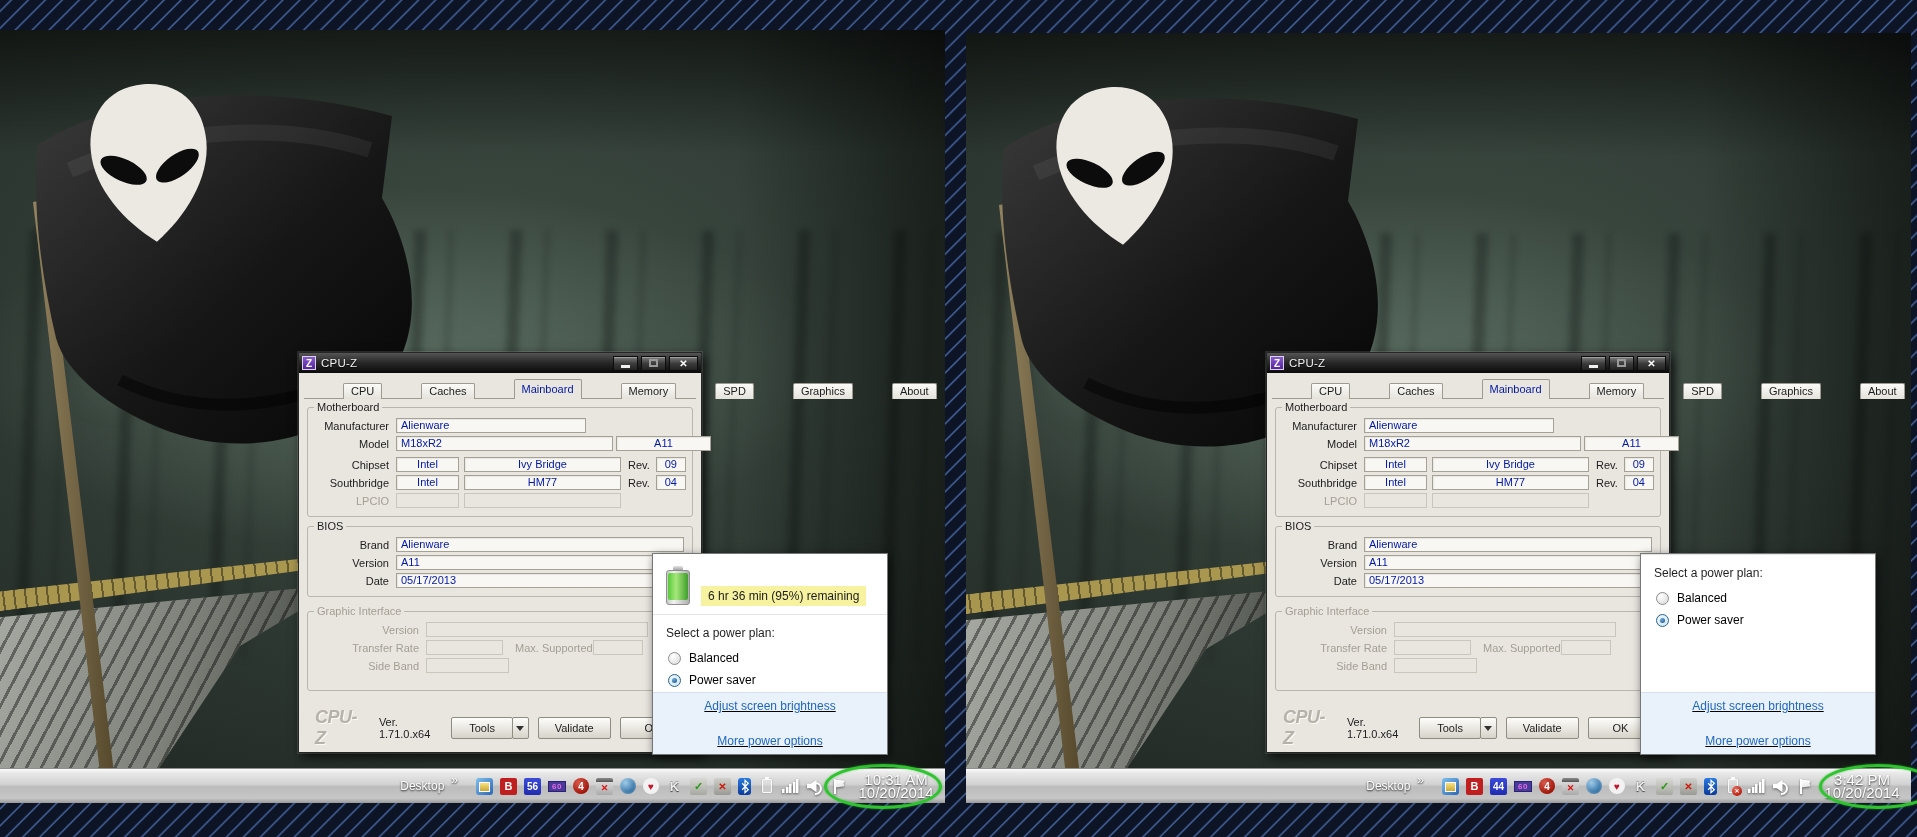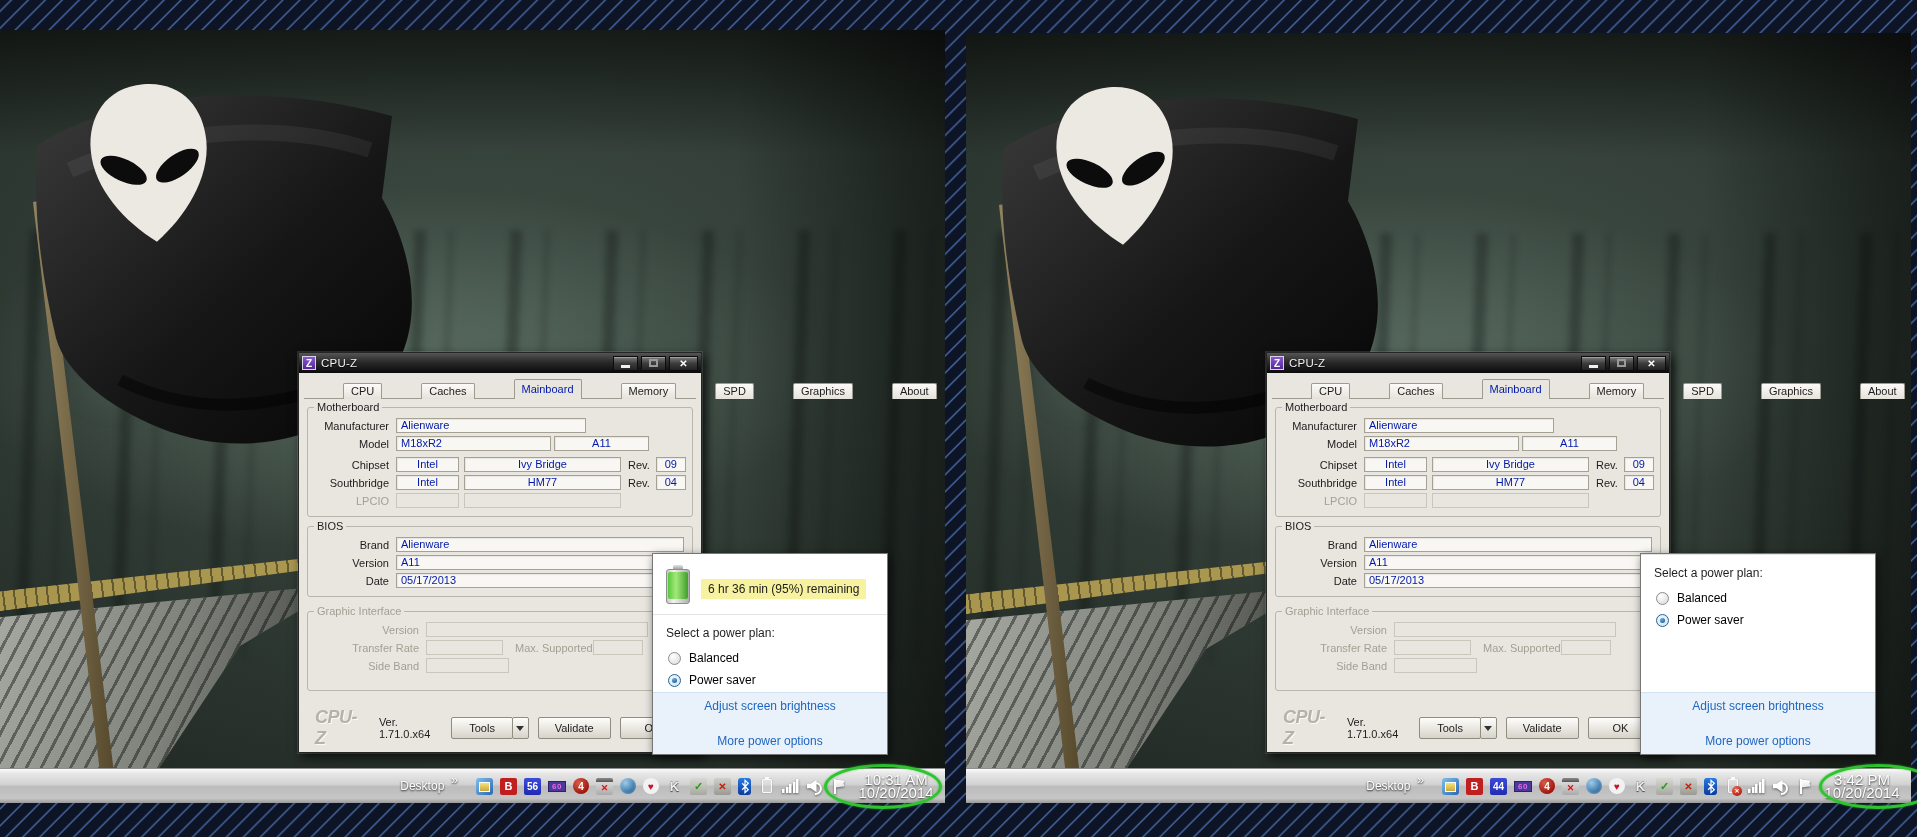--- a/index.html
+++ b/index.html
@@ -87,21 +87,21 @@
   .legend { position:absolute; top:-7px; left:6px; padding:0 3px; background:#e9e6e0;
     font-size:11px; line-height:13px; }
   .row { display:flex; align-items:center; height:15px; margin-bottom:3px; }
   .row.gap-top { margin-top:6px; }
   .lbl { width:80px; flex:none; text-align:right; padding-right:7px; }
   .revlbl { margin-left:7px; flex:none; }
   .field { height:15px; line-height:13px; padding:0 4px; flex:none;
     border:1px solid #a5a295; background:#f8f7f3; color:#0018a8;
     box-shadow:inset 1px 1px 1px rgba(0,0,0,.07); white-space:nowrap; overflow:hidden; }
   .ctr { text-align:center; padding:0; }
-  .w190{width:190px} .w185{width:155px} .w95{width:95px;margin-left:3px}
+  .w190{width:190px} .w185{width:217px} .w95{width:95px;margin-left:3px}
   .w63{width:63px} .w157{width:157px;margin-left:5px} .w30{width:30px;margin-left:6px}
   .w288{width:288px} .w222{width:222px} .w77{width:77px} .w50{width:50px} .w83{width:83px}
   .dis { background:#e9e6e0; border-color:#c9c6bb; box-shadow:none; }
   .dimtext, .gb-gi .lbl, .gb-gi .legend, .gb-gi .revlbl { color:#a39f93; }
   .gb-gi .lbl { width:110px; }
   .gb-gi { padding-bottom:14px; }
   .gb-bios { margin-bottom:14px; }
   .maxsup { margin-left:12px; }
 
   .cpuz-footer { margin-top:auto; flex:none; display:flex; align-items:center;
@@ -116,21 +116,21 @@
   .btn-arrow { width:17px; margin-left:-1px; }
   .tri-down { width:0; height:0; border:4px solid transparent; border-top:5px solid #333; margin-top:4px; }
   .btn-validate { width:74px; margin-left:9px; }
   .btn-ok { width:66px; margin-left:9px; }
 
   
   .popup { position:absolute; width:236px; height:202px; z-index:5; background:#fff;
     border:1px solid #767676; box-shadow:2px 3px 9px rgba(0,0,0,.6); font-size:12px; }
   .panel-left  .popup { left:652px; top:523px; }
   .panel-right .popup { left:674px; top:520px; }
-  .p-top { display:flex; align-items:center; padding:10px 8px 8px 13px; height:60px; }
+  .p-top { display:flex; align-items:flex-end; padding:10px 8px 8px 13px; height:60px; }
   .pbatt { position:relative; width:24px; height:40px; flex:none; margin-right:11px; }
   .pbatt .cap { position:absolute; top:0; left:7px; width:10px; height:5px;
     background:linear-gradient(#e2e2e2,#969696); border-radius:2px 2px 0 0; }
   .pbatt .bod { position:absolute; top:4px; left:0; width:24px; height:35px; border-radius:3px;
     background:linear-gradient(90deg,#c8c8c8,#f2f2f2 30%,#aeaeae); border:1px solid #8e8e8e; }
   .pbatt .fill { position:absolute; left:2px; right:2px; bottom:6px; border-radius:2px;
     background:linear-gradient(90deg,#57c93c,#a5e87b 40%,#3f9e2a); }
   .pbatt[data-state="high"] .fill { top:7px; }
   .pbatt[data-state="low"]  .fill { height:5px; opacity:.35; }
   .pbatt .badge { display:none; position:absolute; left:-8px; bottom:-1px; width:17px; height:17px;
@@ -144,21 +144,21 @@
   .p-select { padding:11px 13px 7px; color:#1f1f1f; }
   .p-radio { display:flex; align-items:center; gap:8px; padding:4px 13px 4px 15px; cursor:pointer; }
   .radio { width:13px; height:13px; flex:none; border-radius:50%; border:1px solid #8d8d8d;
     background:radial-gradient(circle at 35% 30%,#fff,#d8d8d8); position:relative; }
   .radio[data-checked="true"] { border-color:#2c628b;
     background:radial-gradient(circle at 35% 30%,#eaf5fd,#cfe8f7); }
   .radio[data-checked="true"]::after { content:""; position:absolute; inset:3px; border-radius:50%;
     background:radial-gradient(circle at 35% 30%,#69a8d8,#1d4f8b); }
   .p-footer { position:absolute; left:0; right:0; bottom:0; height:62px;
     background:#e9f1fa; border-top:1px solid #d4e1ef;
-    display:flex; flex-direction:column; align-items:center; justify-content:center; gap:21px; }
+    display:flex; flex-direction:column; align-items:center; justify-content:center; gap:21px;text-decoration:underline; }
   .p-link { color:#1f66c0; cursor:pointer; }
 
   
   .taskbar { position:absolute; left:0; right:0; bottom:0; height:35px; z-index:4;
     display:flex; align-items:center; padding-right:13px; position:absolute;
     background:linear-gradient(#fbfbfb,#e8e8e8 12%,#d2d2d2 45%,#bcbcbc 52%,#c6c6c6 86%,#9a9a9a);
     border-top:1px solid #8f8f8f; }
   .tb-desktop { margin-left:auto; color:#fff; font-size:12px;
     text-shadow:0 1px 2px rgba(0,0,0,.85); cursor:pointer; }
   .tb-chevron { color:#fff; font-size:12px; margin:0 18px 12px 7px;

